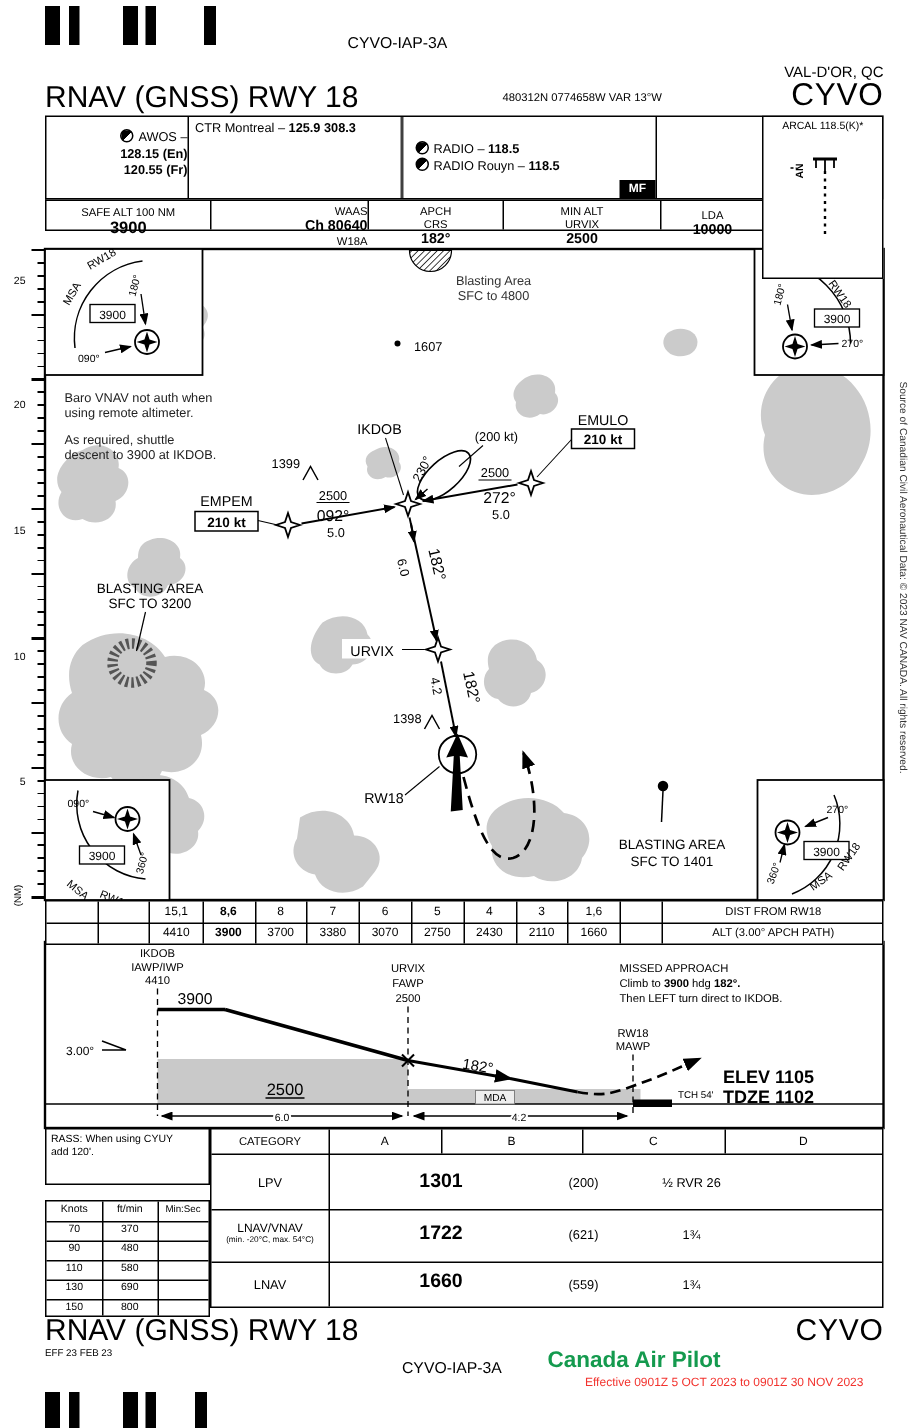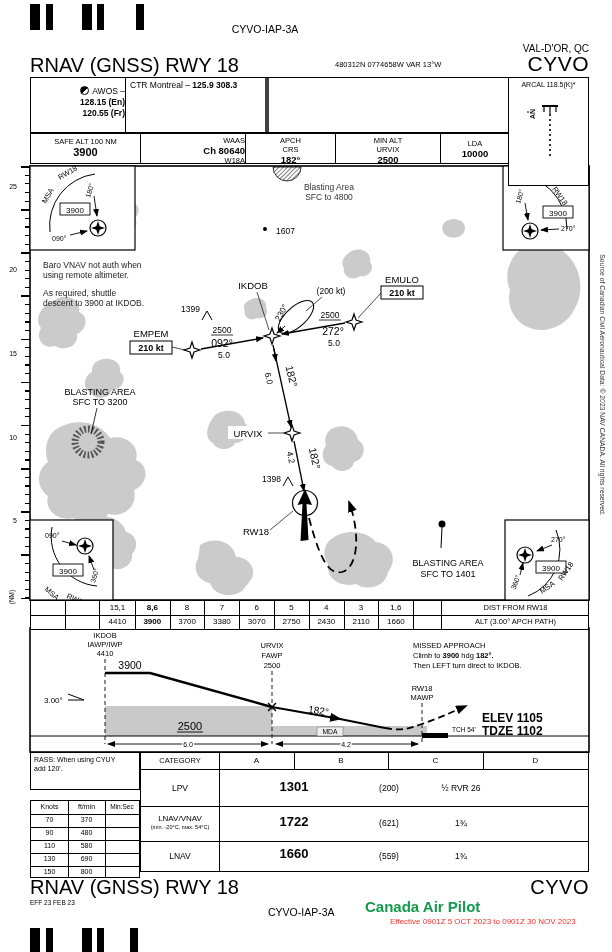--- a/index.html
+++ b/index.html
@@ -43,40 +43,45 @@
   <div class="abs" style="left:430px;top:52px;width:159px;text-align:right;font-size:21px;letter-spacing:.5px;">CYVO</div>
   <div class="abs" style="left:30px;top:54px;font-size:20px;">RNAV (GNSS) RWY 18</div>
   <div class="abs" style="left:335px;top:60px;font-size:7.5px;">480312N  0774658W  VAR 13°W</div>
 
   <div class="abs frame" style="left:30px;top:77px;width:559px;height:56px;">
     <div class="cell" style="left:0;top:0;width:95px;height:100%;border-right:1px solid #000;padding:8px 0 0 4px;font-size:8.5px;line-height:11px;text-align:right;">
       <div><span class="halfdot"></span><span>AWOS –</span></div>
       <div class="b" style="padding-left:12px;">128.15 (En)</div>
       <div class="b" style="padding-left:12px;">120.55 (Fr)</div>
     </div>
-    <div class="cell" style="left:95px;top:0;width:143px;height:100%;border-right:4px solid #404040;padding:2px 0 0 4px;font-size:8.5px;">
+    <div class="cell" style="left:95px;top:0;width:143px;height:100%;border-right:2px solid #404040;padding:2px 0 0 4px;font-size:8.5px;">
       <span>CTR Montreal – </span><span class="b">125.9  308.3</span>
+    </div>
+    <div class="cell" style="left:238px;top:0;width:169px;height:100%;border-right:1px solid #000;padding:16px 0 0 8px;font-size:8.5px;line-height:11px;">
+      <div><span class="halfdot"></span><span>RADIO – </span><span class="b">118.5</span></div>
+      <div><span class="halfdot"></span><span>RADIO Rouyn – </span><span class="b">118.5</span></div>
+      <div class="mf" style="right:0;bottom:0;">MF</div>
     </div>
     <div class="cell" style="left:407px;top:0;width:71px;height:100%;"></div>
   </div>
 
   <div class="abs frame" style="left:508px;top:77px;width:81px;height:109px;background:#fff;z-index:3;">
     <div class="c" style="font-size:7px;padding-top:3px;">ARCAL 118.5(K)*</div>
     <svg width="78" height="86" viewBox="0 0 78 86">
       <text x="26" y="26" font-size="7" font-weight="bold" transform="rotate(-90,26,26)" text-anchor="middle">AN</text>
       <line x1="18" y1="24" x2="22" y2="24" stroke="#000" stroke-width="1" stroke-dasharray="2 1.5"></line>
       <line x1="33" y1="18" x2="49" y2="18" stroke="#000" stroke-width="2"></line>
       <line x1="35" y1="18" x2="35" y2="24" stroke="#000" stroke-width="1.2"></line>
       <line x1="41" y1="18" x2="41" y2="26" stroke="#000" stroke-width="1.2"></line>
       <line x1="47" y1="18" x2="47" y2="24" stroke="#000" stroke-width="1.2"></line>
       <line x1="41" y1="26" x2="41" y2="70" stroke="#000" stroke-width="1.6" stroke-dasharray="2 3"></line>
     </svg>
   </div>
 
-  <div class="abs frame" style="left:30px;top:133px;width:478px;height:31px;border-right:none;">
+  <div class="abs frame" style="left:30px;top:133px;width:478px;height:21px;border-right:none;">
     <div class="cell c" style="left:0;top:0;width:110px;height:100%;border-right:1px solid #000;">
       <div style="font-size:7.5px;padding-top:3px;">SAFE ALT 100 NM</div>
       <div class="b" style="font-size:11px;">3900</div>
     </div>
     <div class="cell c" style="left:110px;top:0;width:105px;height:100%;border-right:1px solid #000;font-size:7.5px;text-align:right;">
       <div style="padding-top:2px;">WAAS</div>
       <div class="b" style="font-size:9.5px;">Ch 80640</div>
       <div>W18A</div>
     </div>
     <div class="cell c" style="left:215px;top:0;width:90px;height:100%;border-right:1px solid #000;font-size:7.5px;">

